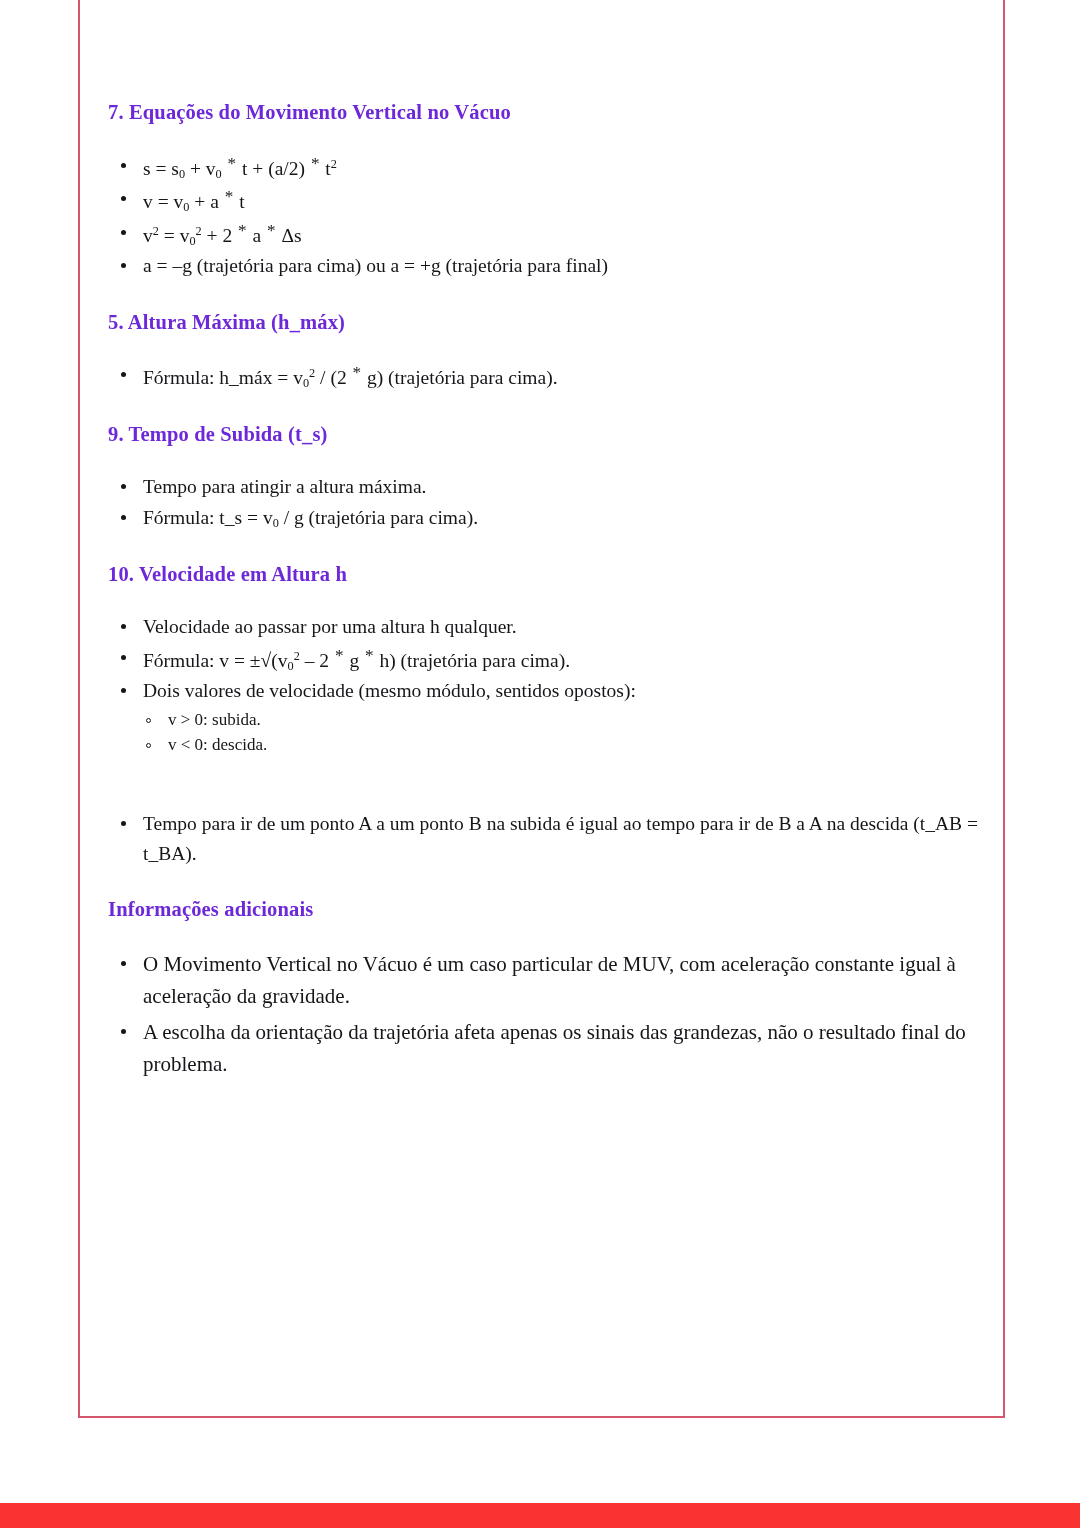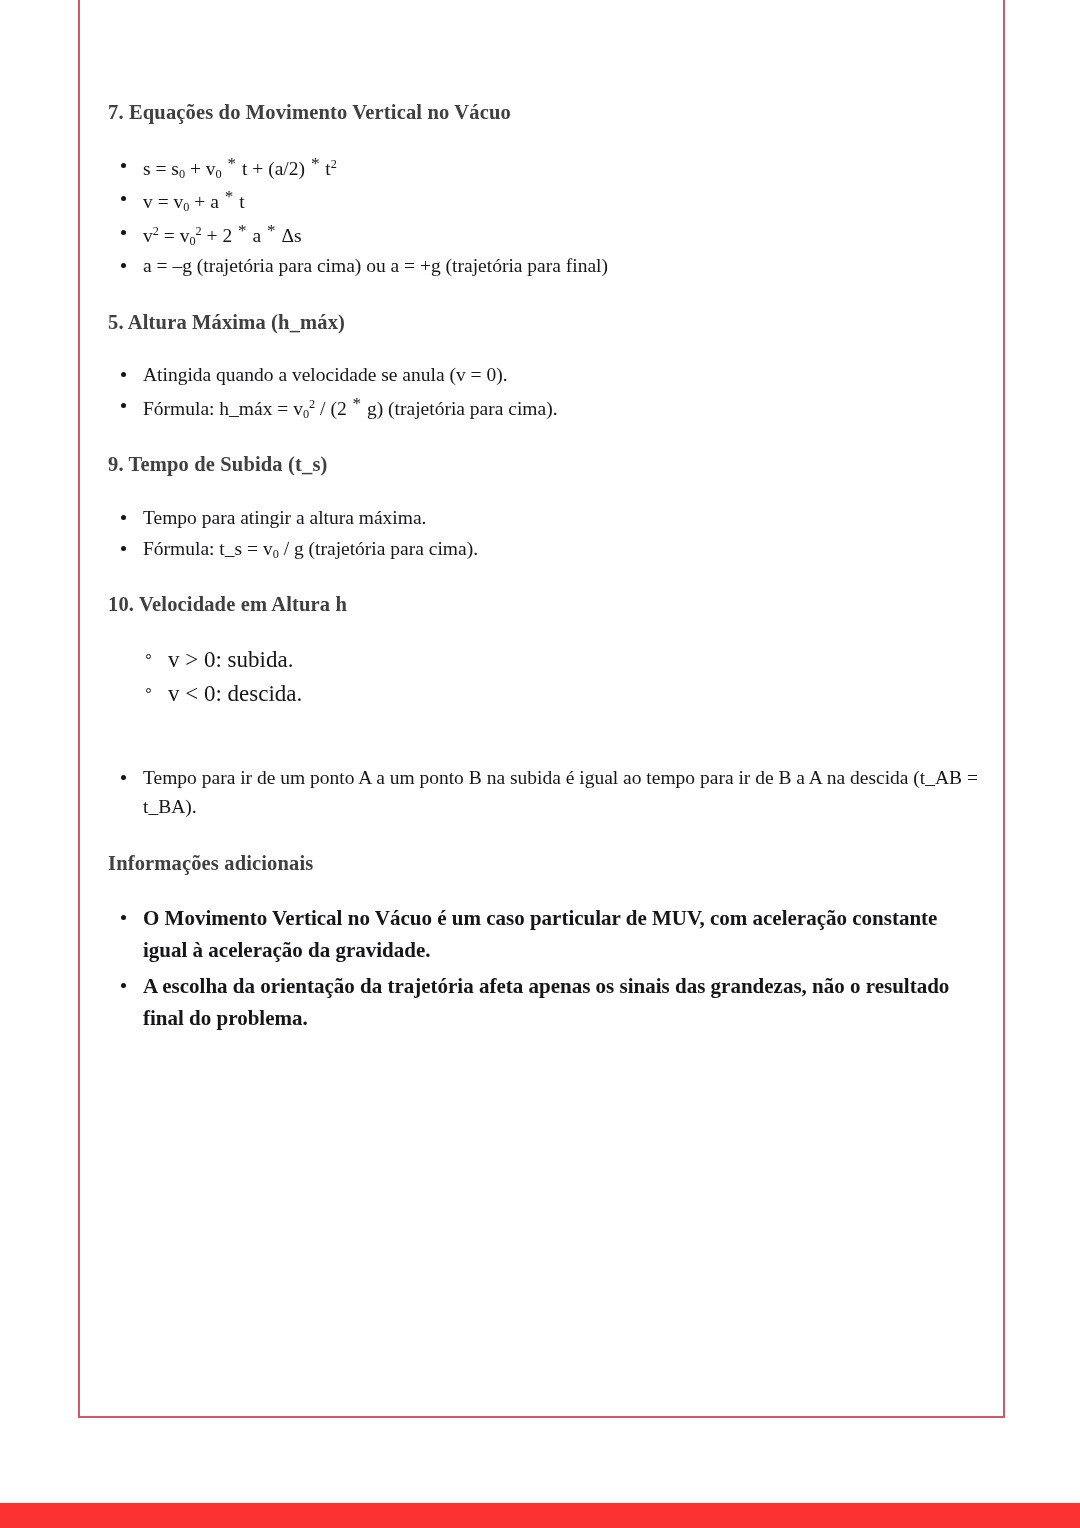--- a/index.html
+++ b/index.html
@@ -45,21 +45,21 @@
     width: 870px;
   }
 
   h2.section-heading {
     font-size: 20.5px;
     font-weight: bold;
     letter-spacing: 0.15px;
     margin: 0;
     padding: 0;
     line-height: 1.25;
-    color: #404040;
+    color: #6d28d9;
   }
 
   .sp-after-heading { height: 25px; }
   .sp-after-list    { height: 28px; }
   .sp-after-list-sm { height: 26px; }
 
   ul.bullets {
     list-style: none;
     margin: 0;
     padding: 0;
@@ -80,37 +80,36 @@
     height: 5px;
     border-radius: 50%;
     background: #16161a;
   }
 
   
   ul.bullets.big > li {
     font-size: 21px;
     line-height: 1.55;
     margin-bottom: 3px;
-    font-weight: bold;
   }
   ul.bullets.big > li::before {
     top: 13px;
   }
 
   
   ul.subbullets {
     list-style: none;
     margin: 0;
     padding: 0;
   }
   ul.subbullets > li {
     position: relative;
     padding-left: 36px;
     margin-left: 24px;
-    font-size: 23px;
+    font-size: 17px;
     line-height: 1.5;
   }
   ul.subbullets > li::before {
     content: "";
     position: absolute;
     left: 14px;
     top: 11px;
     width: 5px;
     height: 5px;
     border-radius: 50%;
@@ -144,35 +143,39 @@
     <li>s = s<sub>0</sub> + v<sub>0</sub> <span class="ast">*</span> t + (a/2) <span class="ast">*</span> t<sup>2</sup></li>
     <li>v = v<sub>0</sub> + a <span class="ast">*</span> t</li>
     <li>v<sup>2</sup> = v<sub>0</sub><sup>2</sup> + 2 <span class="ast">*</span> a <span class="ast">*</span> Δs</li>
     <li>a = –g (trajetória para cima) ou a = +g (trajetória para final)</li>
   </ul>
   <div class="sp-after-list"></div>
 
   <h2 class="section-heading">5. Altura Máxima (h_máx)</h2>
   <div class="sp-after-heading"></div>
   <ul class="bullets">
-    <li>Atingida quando a velocidade se anula (v = 0).</li>
     <li>Fórmula: h_máx = v<sub>0</sub><sup>2</sup> / (2 <span class="ast">*</span> g) (trajetória para cima).</li>
   </ul>
   <div class="sp-after-list"></div>
 
   <h2 class="section-heading">9. Tempo de Subida (t_s)</h2>
   <div class="sp-after-heading"></div>
   <ul class="bullets">
     <li>Tempo para atingir a altura máxima.</li>
     <li>Fórmula: t_s = v<sub>0</sub> / g (trajetória para cima).</li>
   </ul>
   <div class="sp-after-list"></div>
 
   <h2 class="section-heading">10. Velocidade em Altura h</h2>
   <div class="sp-after-heading"></div>
+  <ul class="bullets">
+    <li>Velocidade ao passar por uma altura h qualquer.</li>
+    <li>Fórmula: v = ±√(v<sub>0</sub><sup>2</sup> – 2 <span class="ast">*</span> g <span class="ast">*</span> h) (trajetória para cima).</li>
+    <li>Dois valores de velocidade (mesmo módulo, sentidos opostos):</li>
+  </ul>
   <ul class="subbullets">
     <li>v &gt; 0: subida.</li>
     <li>v &lt; 0: descida.</li>
   </ul>
   <div class="sp-after-list-sm"></div>
 
   <div class="sp-after-heading"></div>
   <ul class="bullets">
     <li>Tempo para ir de um ponto A a um ponto B na subida é igual ao tempo para ir de B a A na descida (t_AB = t_BA).</li>
   </ul>

